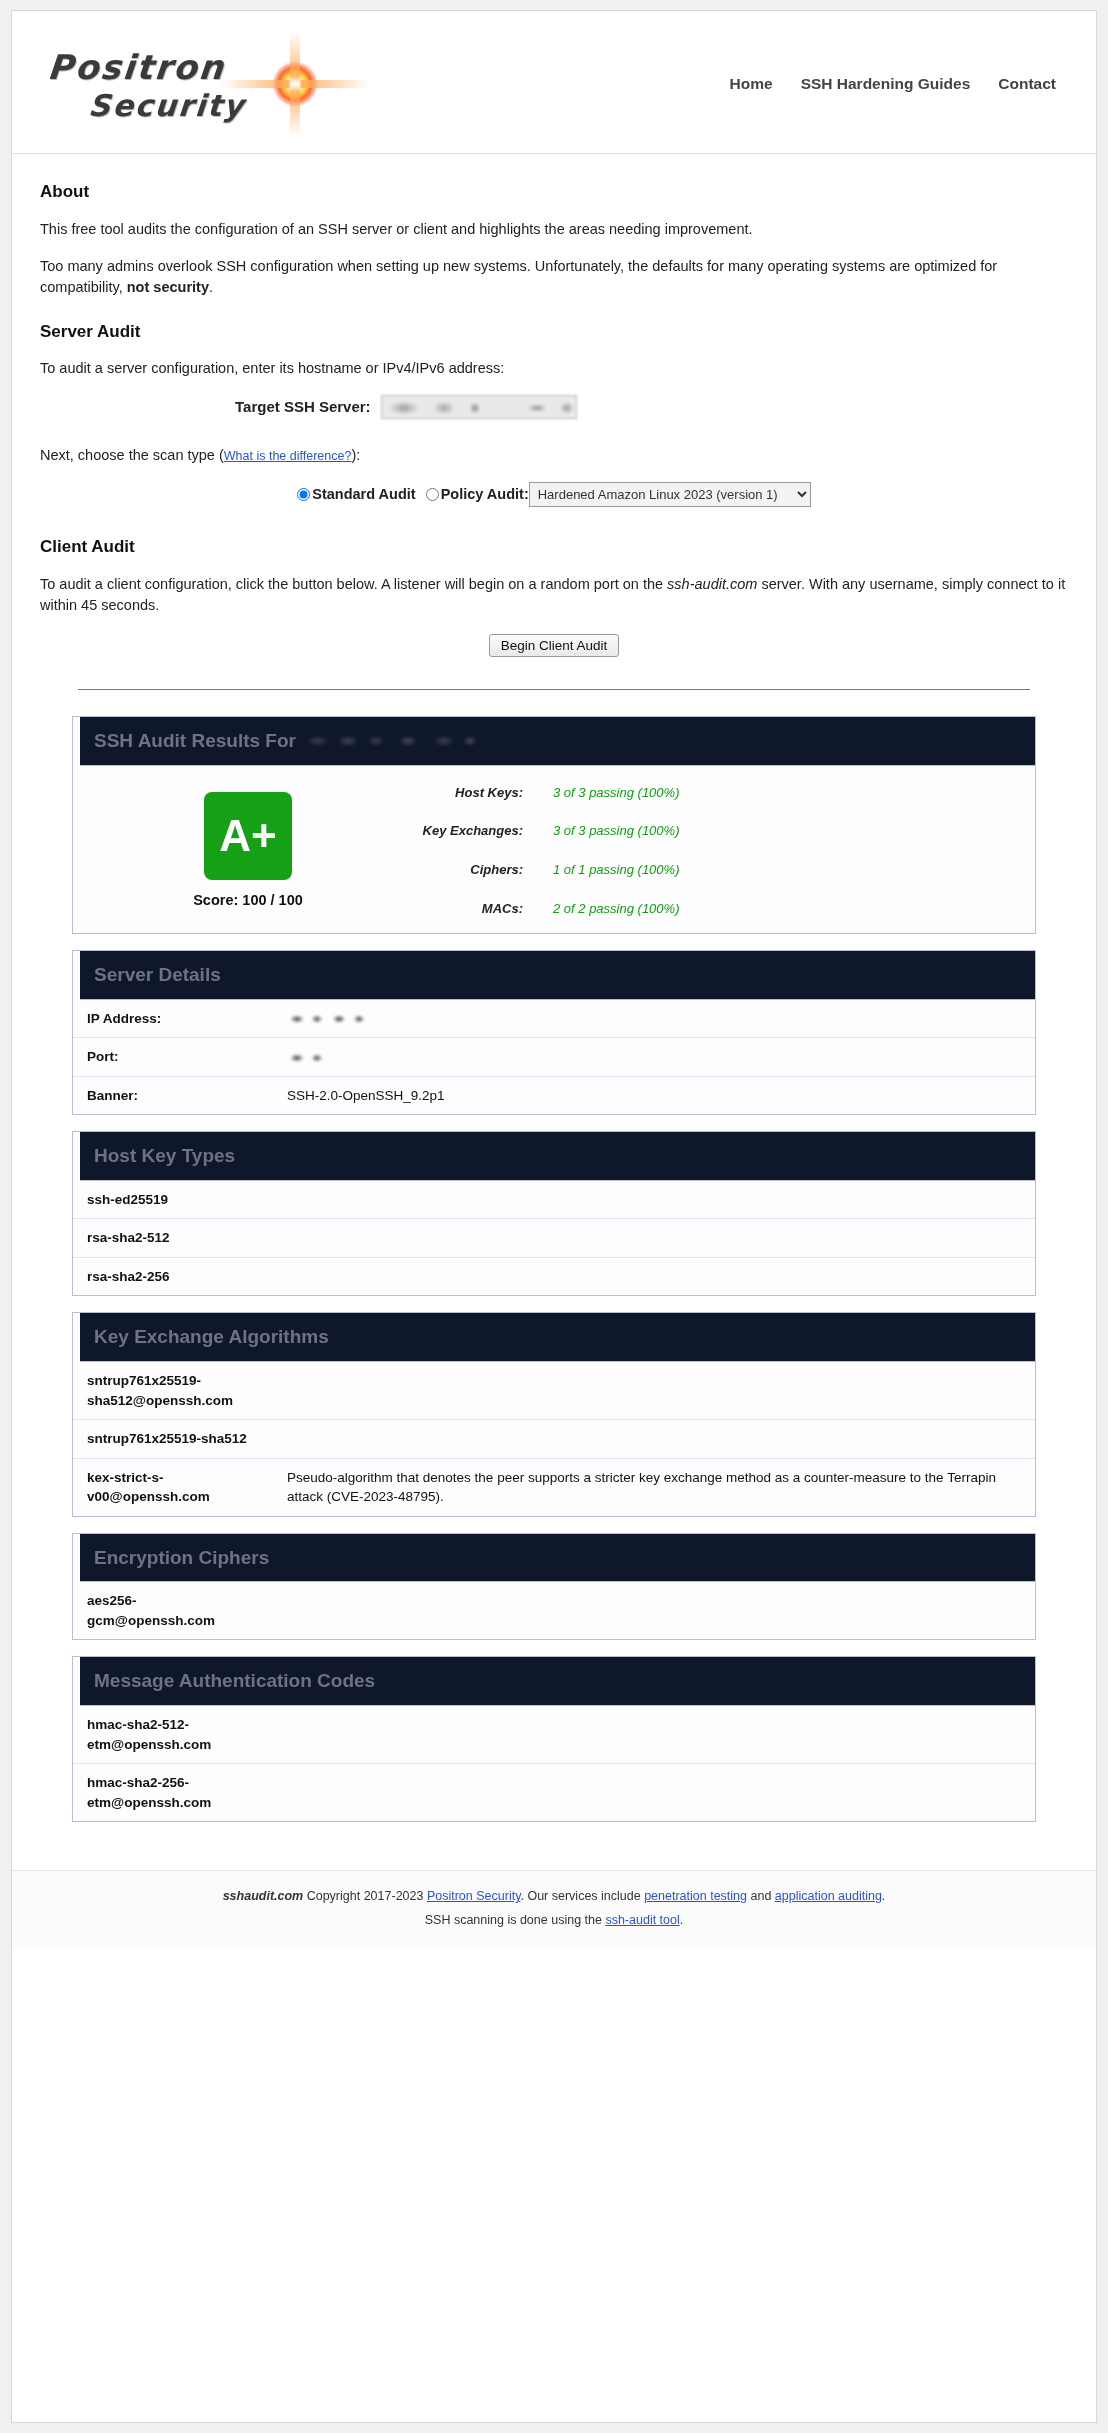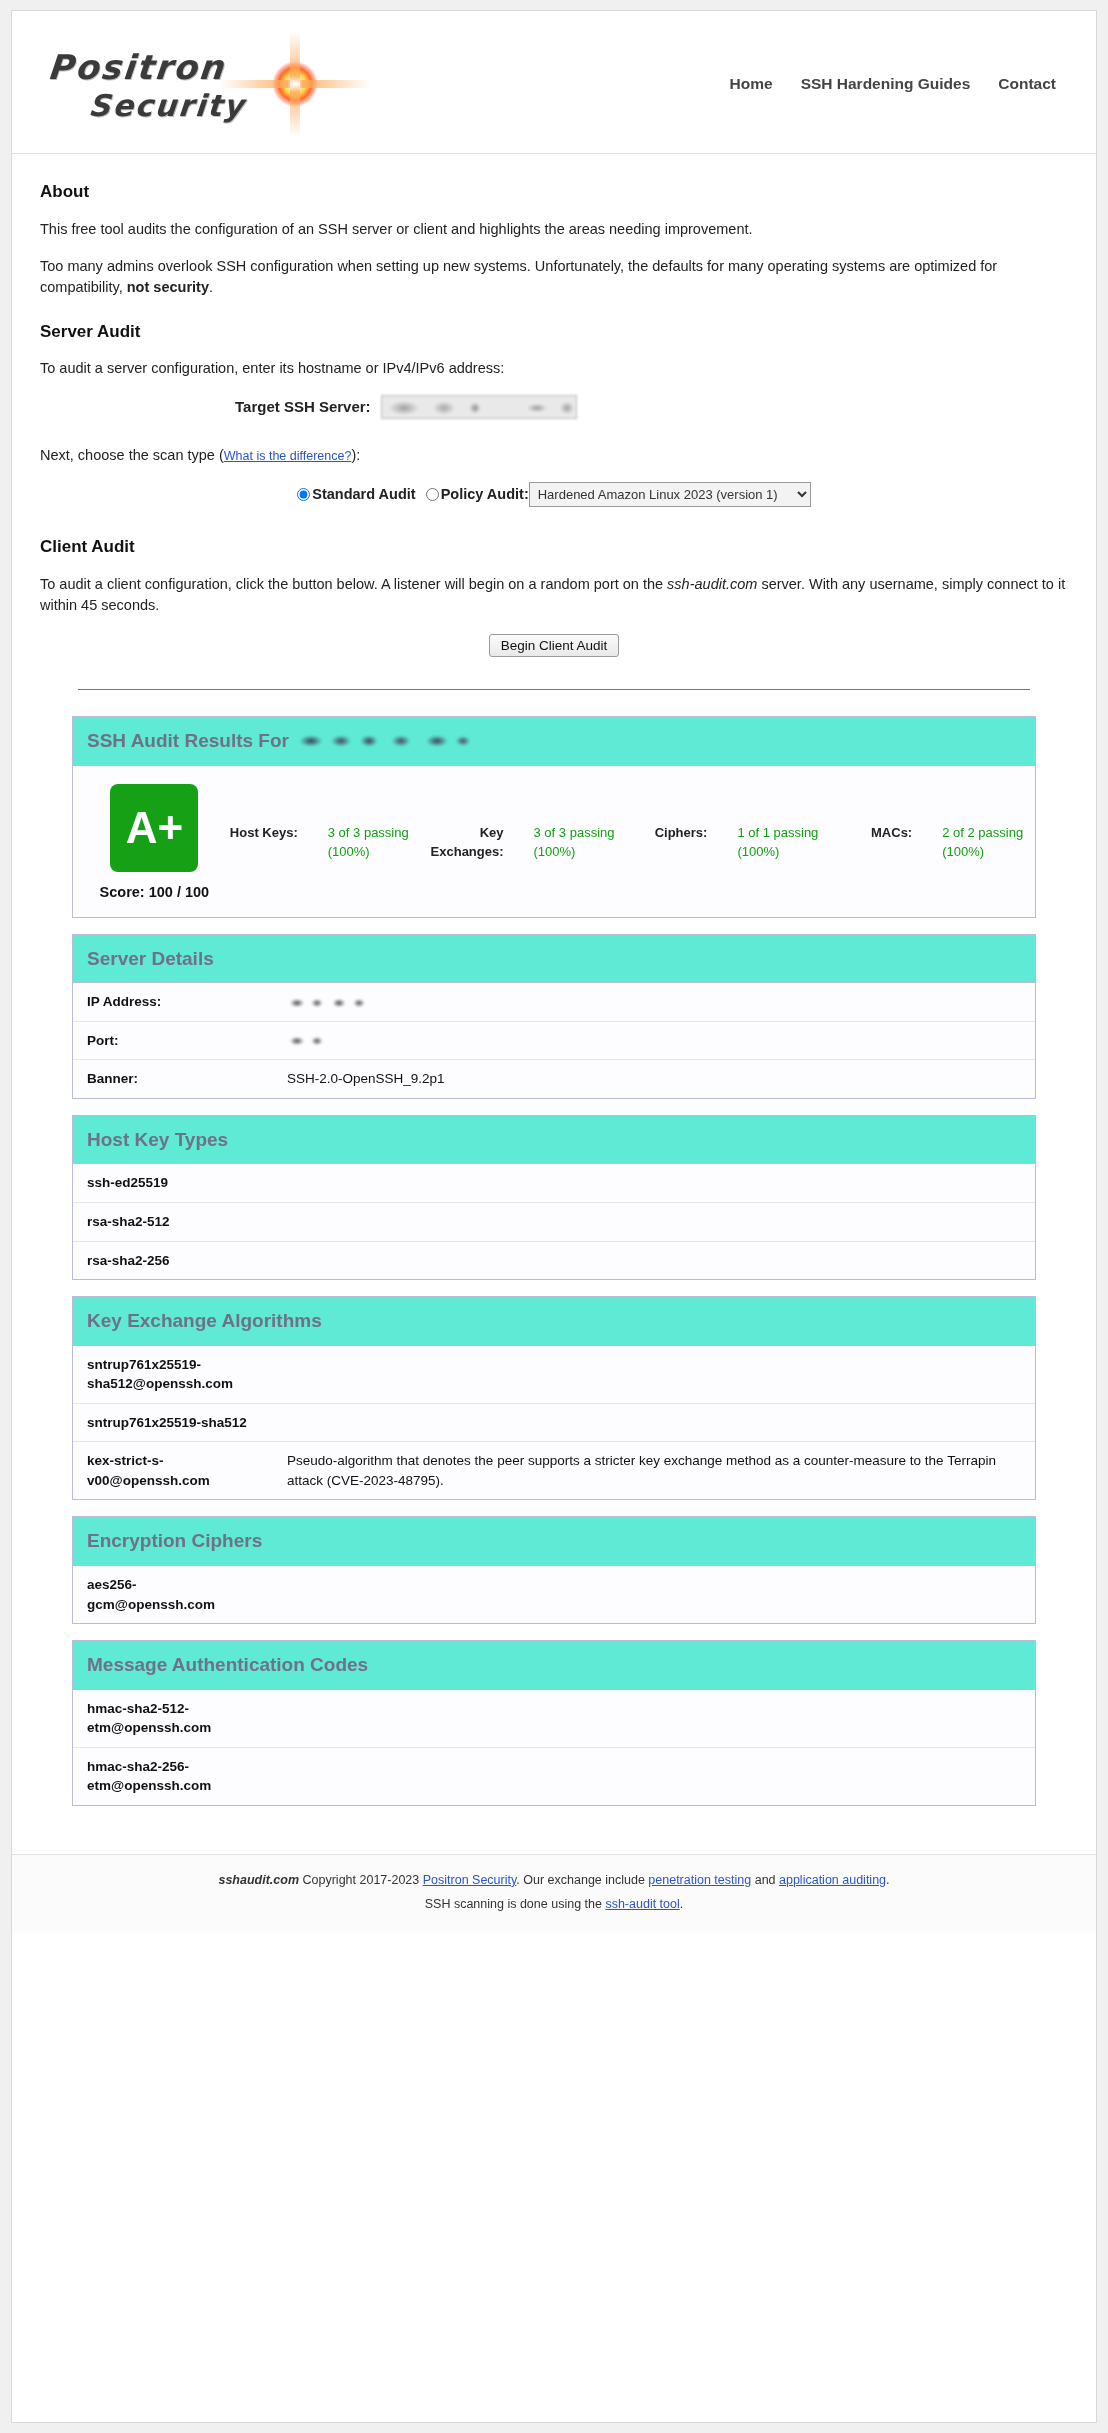--- a/index.html
+++ b/index.html
@@ -173,29 +173,30 @@
     border-top: 1px solid #777;
     margin: 32px 38px 26px 38px;
   }
   
   .panel {
     border: 1px solid #b9bcd8;
     margin: 0 32px 16px 32px;
     background: #fdfdff;
   }
   .panel-head {
-    background: #5eead4;
+    background: #0f172a;
     border-bottom: 1px solid #b9bcd8;
     padding: 10px 14px;
     font-size: 19px;
     font-weight: bold;
     color: #6f7187;
     display: flex;
     align-items: center;
     gap: 8px;
+    margin-left: 7px;
   }
   .panel-head .target-blur {
     display: inline-block;
     width: 178px;
     height: 22px;
     background:
       radial-gradient(ellipse 16px 8px at 14px 11px, #3b3b5a 0%, rgba(220,223,242,0) 72%),
       radial-gradient(ellipse 14px 8px at 44px 11px, #45455f 0%, rgba(220,223,242,0) 72%),
       radial-gradient(ellipse 12px 8px at 72px 11px, #3d3d58 0%, rgba(220,223,242,0) 72%),
       radial-gradient(ellipse 13px 8px at 104px 11px, #47475f 0%, rgba(220,223,242,0) 72%),
@@ -226,21 +227,21 @@
     align-items: center;
     justify-content: center;
     font-family: "Liberation Sans", sans-serif;
   }
   .score-text {
     margin-top: 10px;
     font-weight: bold;
     font-size: 14.5px;
     color: #111;
   }
-  .stats { display: flex; flex-direction: row; gap: 20px; }
+  .stats { display: flex; flex-direction: column; gap: 20px; font-style: italic; }
   .stat-row { display: flex; font-size: 13px; }
   .stat-label {
     width: 120px;
     text-align: right;
     font-weight: bold;
     color: #222;
     padding-right: 10px;
   }
   .stat-value { color: #12a012; margin-left: 20px; }
 
@@ -460,20 +461,20 @@
           <td class="v"></td>
         </tr>
       </tbody>
         </table>
     </div>
 
   </div>
 
   <div class="footer">
     <div class="line1">
-      <span class="ital bold">sshaudit.com</span><span> Copyright 2017-2023 </span><a href="#">Positron Security</a><span>. Our exchange include </span><a href="#">penetration testing</a><span> and </span><a href="#">application auditing</a><span>.</span>
+      <span class="ital bold">sshaudit.com</span><span> Copyright 2017-2023 </span><a href="#">Positron Security</a><span>. Our services include </span><a href="#">penetration testing</a><span> and </span><a href="#">application auditing</a><span>.</span>
     </div>
     <div class="line2">
       <span>SSH scanning is done using the </span><a href="#">ssh-audit tool</a><span>.</span>
     </div>
   </div>
 
 </div>
 
 </body></html>

